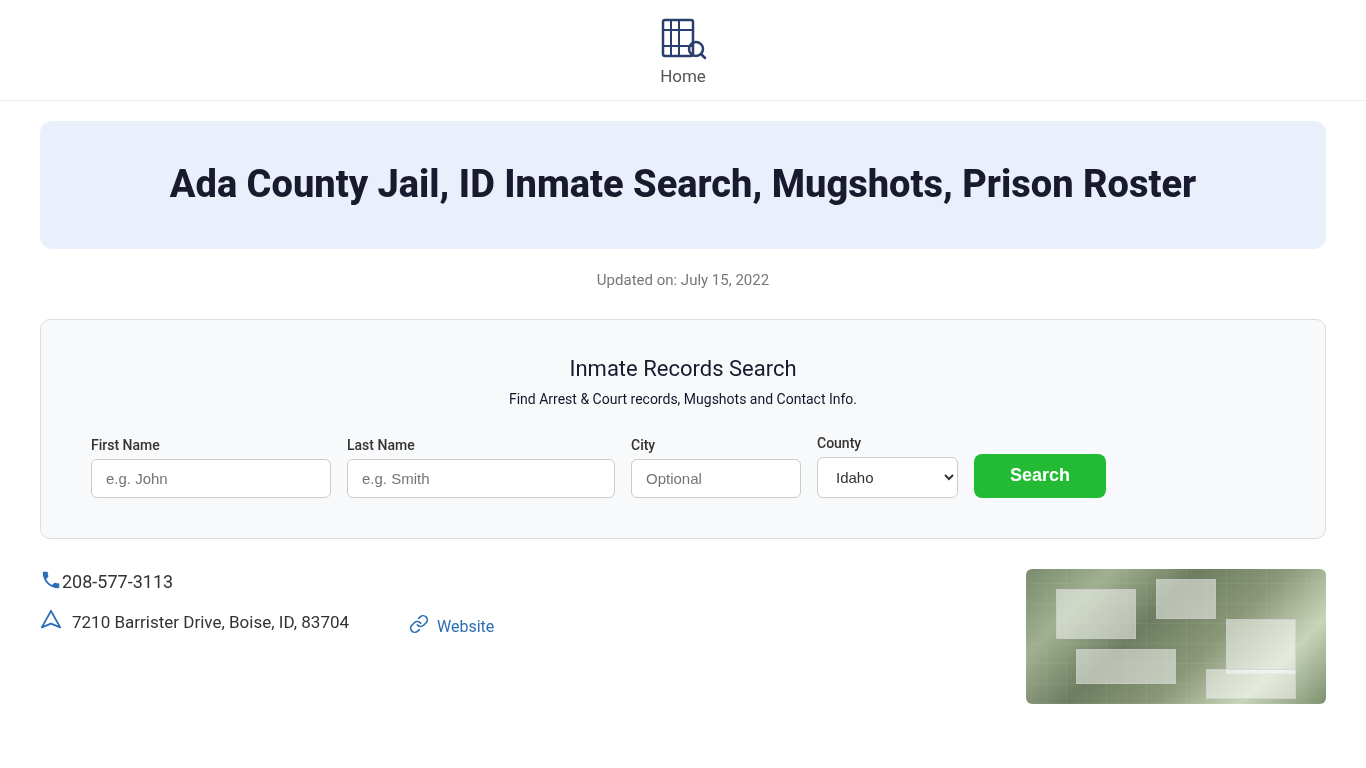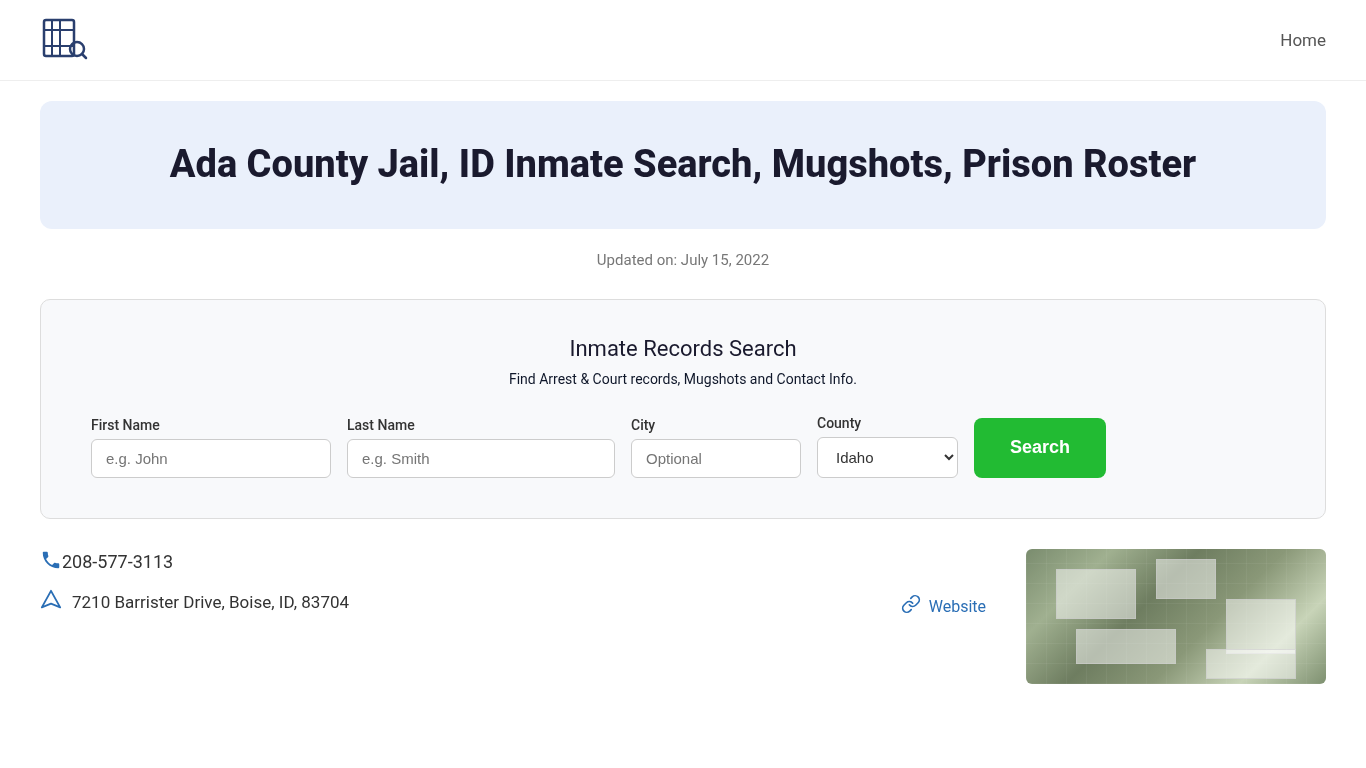--- a/index.html
+++ b/index.html
@@ -17,20 +17,21 @@
     }
 
     
     .navbar {
       display: flex;
       align-items: center;
       justify-content: space-between;
       padding: 14px 40px;
       border-bottom: 1px solid #eee;
       background: #fff;
+      flex-direction: column;
     }
 
     .logo {
       display: flex;
       align-items: center;
       gap: 6px;
     }
 
     .logo-icon svg {
       width: 48px;
@@ -133,21 +134,21 @@
     .search-btn {
       background: #22bb33;
       color: #fff;
       border: none;
       border-radius: 8px;
       padding: 16px 36px;
       font-size: 18px;
       font-weight: 700;
       cursor: pointer;
       white-space: nowrap;
-      height: 60px;
+      height: 44px;
       display: flex;
       align-items: center;
     }
 
     
     .info-section {
       margin: 0 40px;
       display: flex;
       gap: 40px;
       align-items: flex-start;
@@ -190,21 +191,20 @@
       color: #2a6eb5;
       text-decoration: none;
       margin-left: 30px;
       margin-top: -5px;
     }
 
     .address-row {
       display: flex;
       align-items: center;
       gap: 30px;
-      justify-content: space-between;
     }
 
     .map-image {
       width: 300px;
       height: 135px;
       border-radius: 6px;
       overflow: hidden;
       background: #b8c9b0;
       
       background: linear-gradient(135deg, #7a8c6e 0%, #a0b090 20%, #6e7d60 40%, #8a9878 60%, #c8d4b8 80%, #7e9070 100%);

